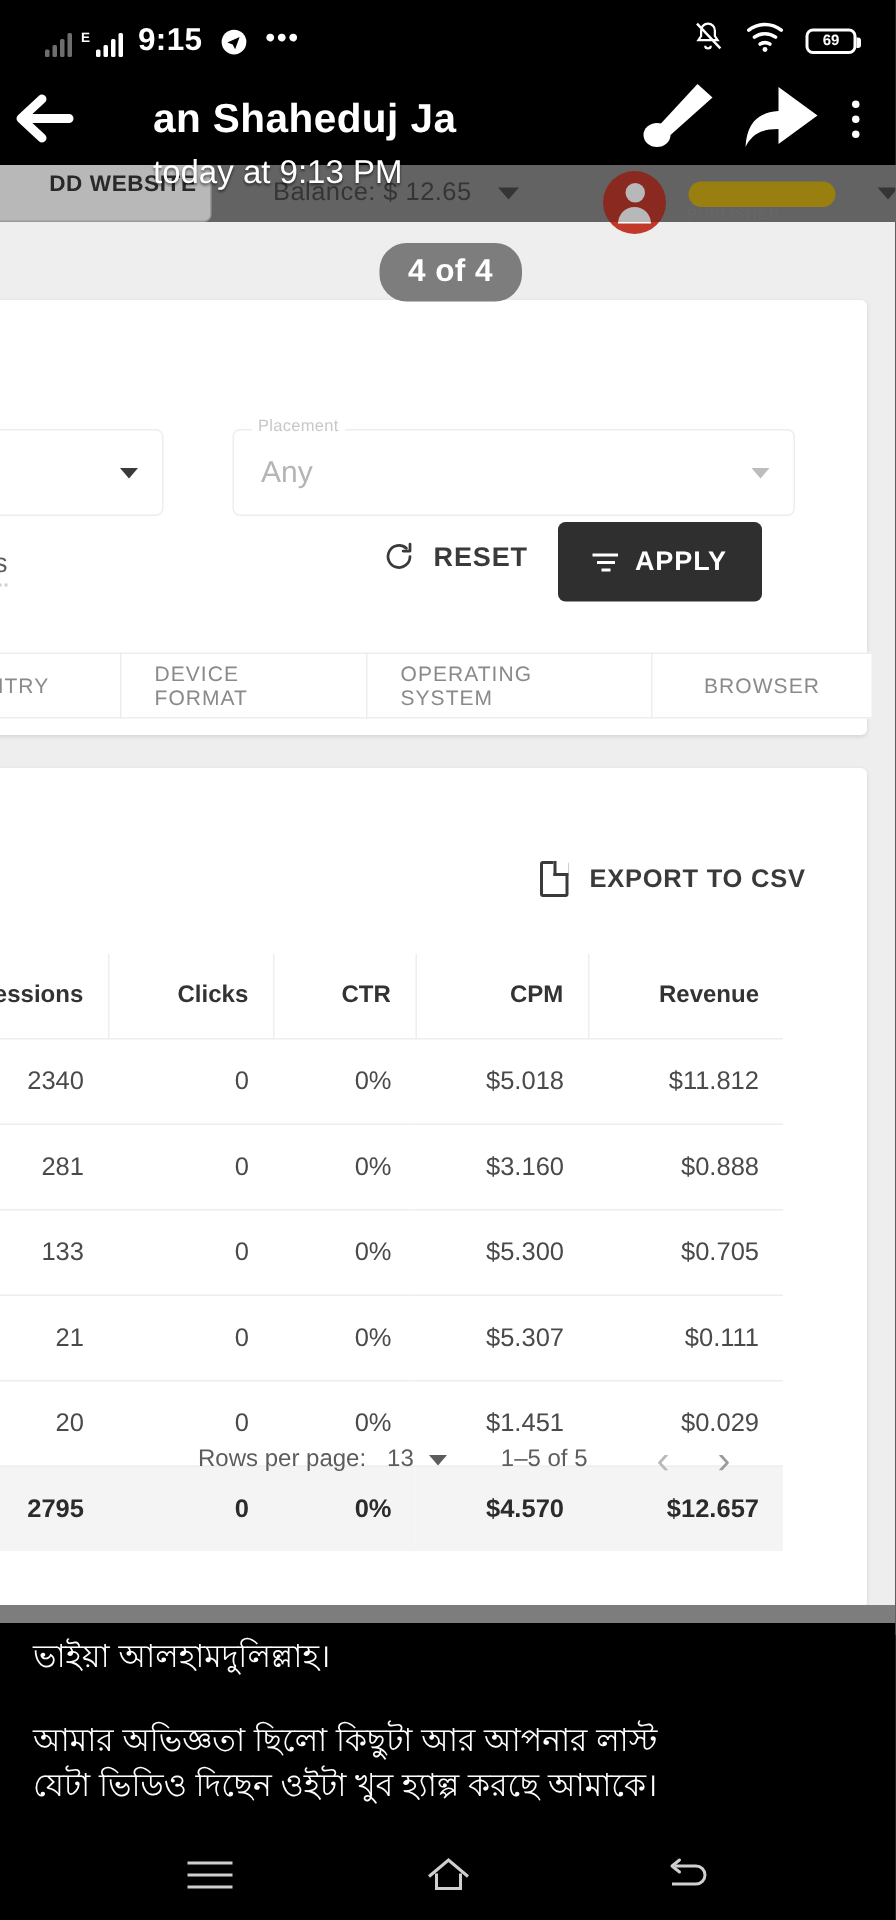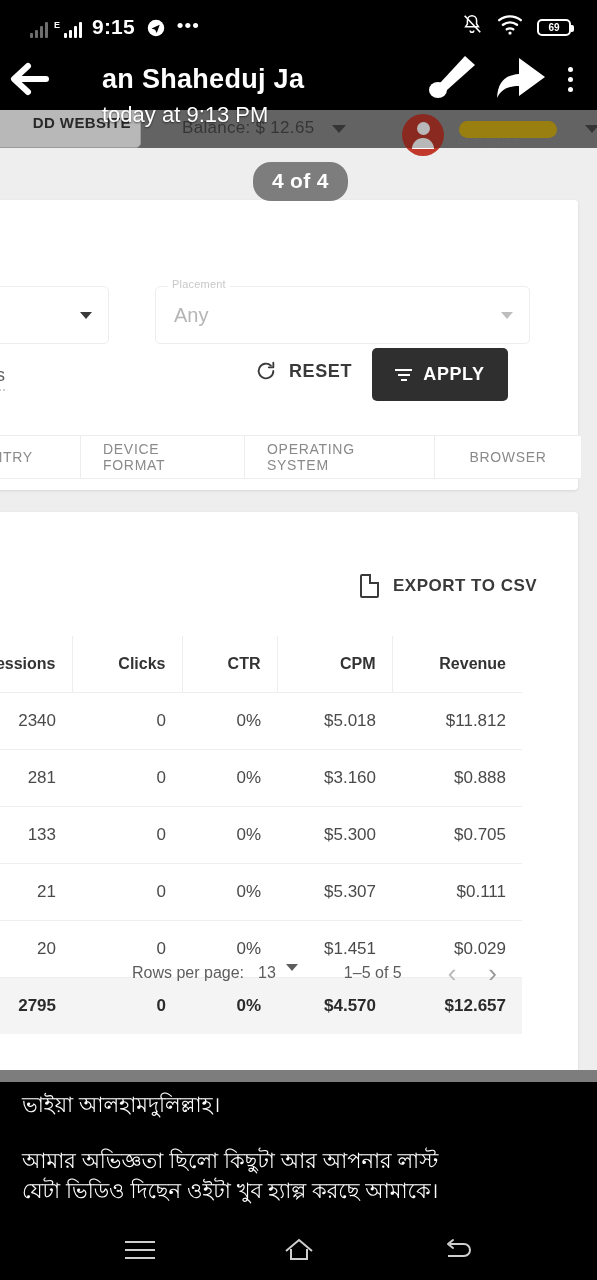--- a/index.html
+++ b/index.html
@@ -158,21 +158,21 @@
     border-right: 1px solid #eeeeee; height: 56px;
   }
   table.metrics th:last-child { border-right: none; }
   table.metrics td {
     font-size: 17px; color: #4a4a4a; text-align: right;
     padding: 18px 16px 18px 0; border-bottom: 1px solid #eeeeee; height: 56px;
   }
   table.metrics tr.total td { background: #f4f4f4; font-weight: bold; color: #2b2b2b; border-bottom: none; }
 
   .pagination {
-    position: absolute; left: 160px; top: 452px; display: flex; align-items: flex-start;
+    position: absolute; left: 160px; top: 452px; display: flex; align-items: center;
     color: #5d5d5d; font-size: 16px; gap: 14px;
   }
   .rpp-caret { width: 0; height: 0; border-left: 6px solid transparent; border-right: 6px solid transparent; border-top: 7px solid #5d5d5d; margin-left: -4px; }
   .chev { color: #b9b9b9; font-size: 26px; line-height: 18px; }
   .chev.on { color: #9a9a9a; }
 
   
   .photo-dim {
     position: absolute; left: 0; top: 0; width: 597px; height: 38px;
     background: rgba(0,0,0,.28); pointer-events: none;
@@ -356,21 +356,21 @@
             <td>$4.570</td>
             <td>$12.657</td>
           </tr>
         </tbody>
       </table>
 
       <div class="pagination">
         <span>Rows per page:</span>
         <span>13</span>
         <span class="rpp-caret"></span>
-        <span style="margin-left:32px">1–5 of 5</span>
+        <span style="margin-left:22px">1–5 of 5</span>
         <span class="chev" style="margin-left:32px">‹</span>
         <span class="chev on" style="margin-left:18px">›</span>
       </div>
     </div>
 
     <div class="bottom-dim"></div>
   </div>
 
   <div class="viewer-header">
     <div class="back-arrow">

